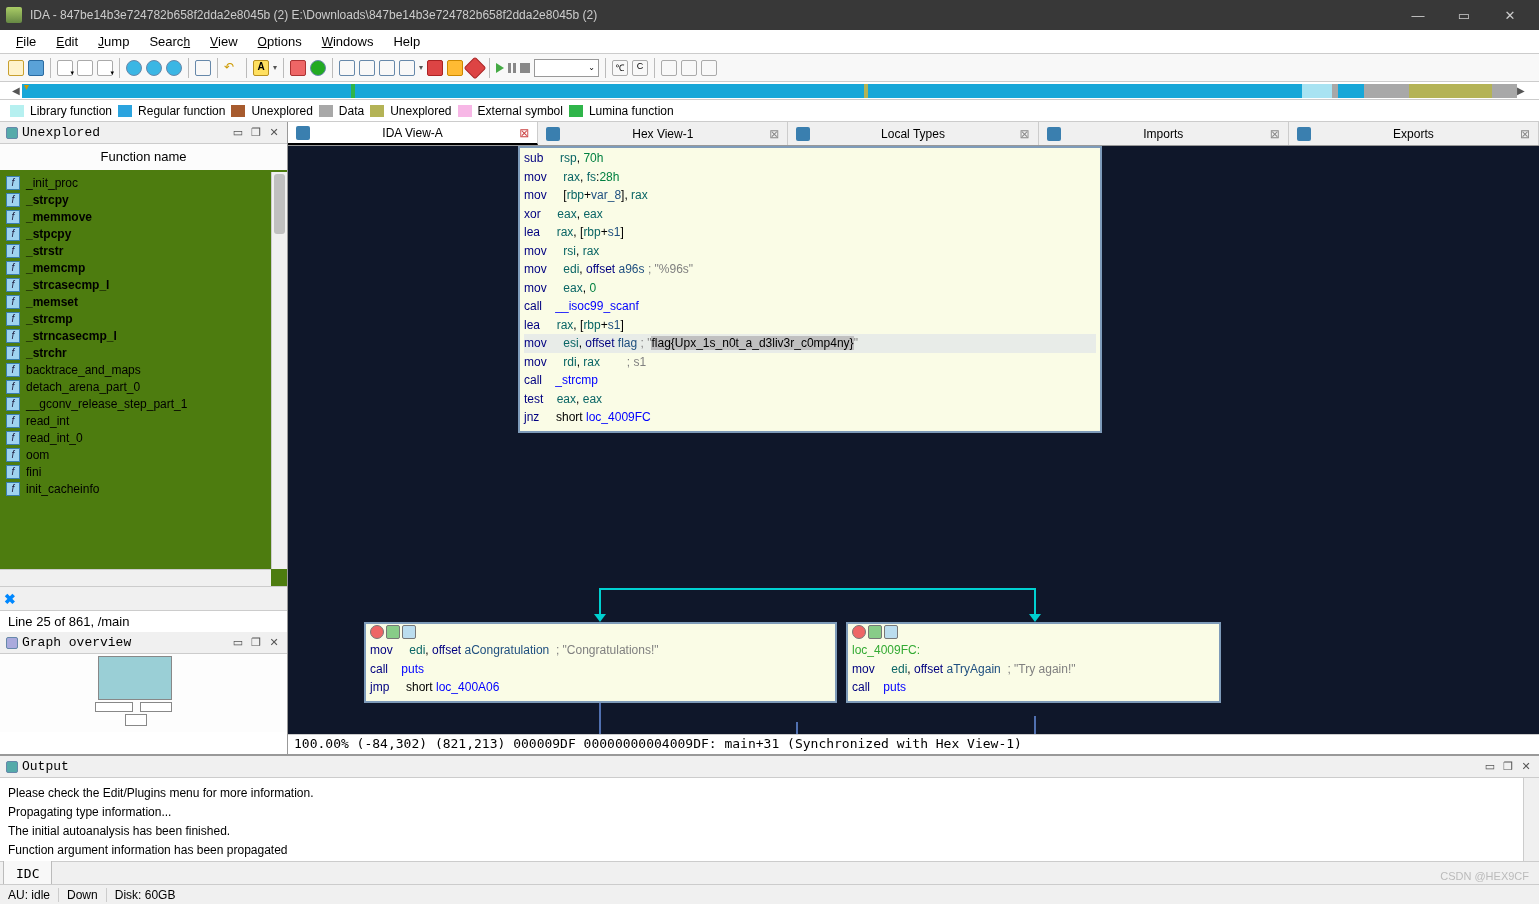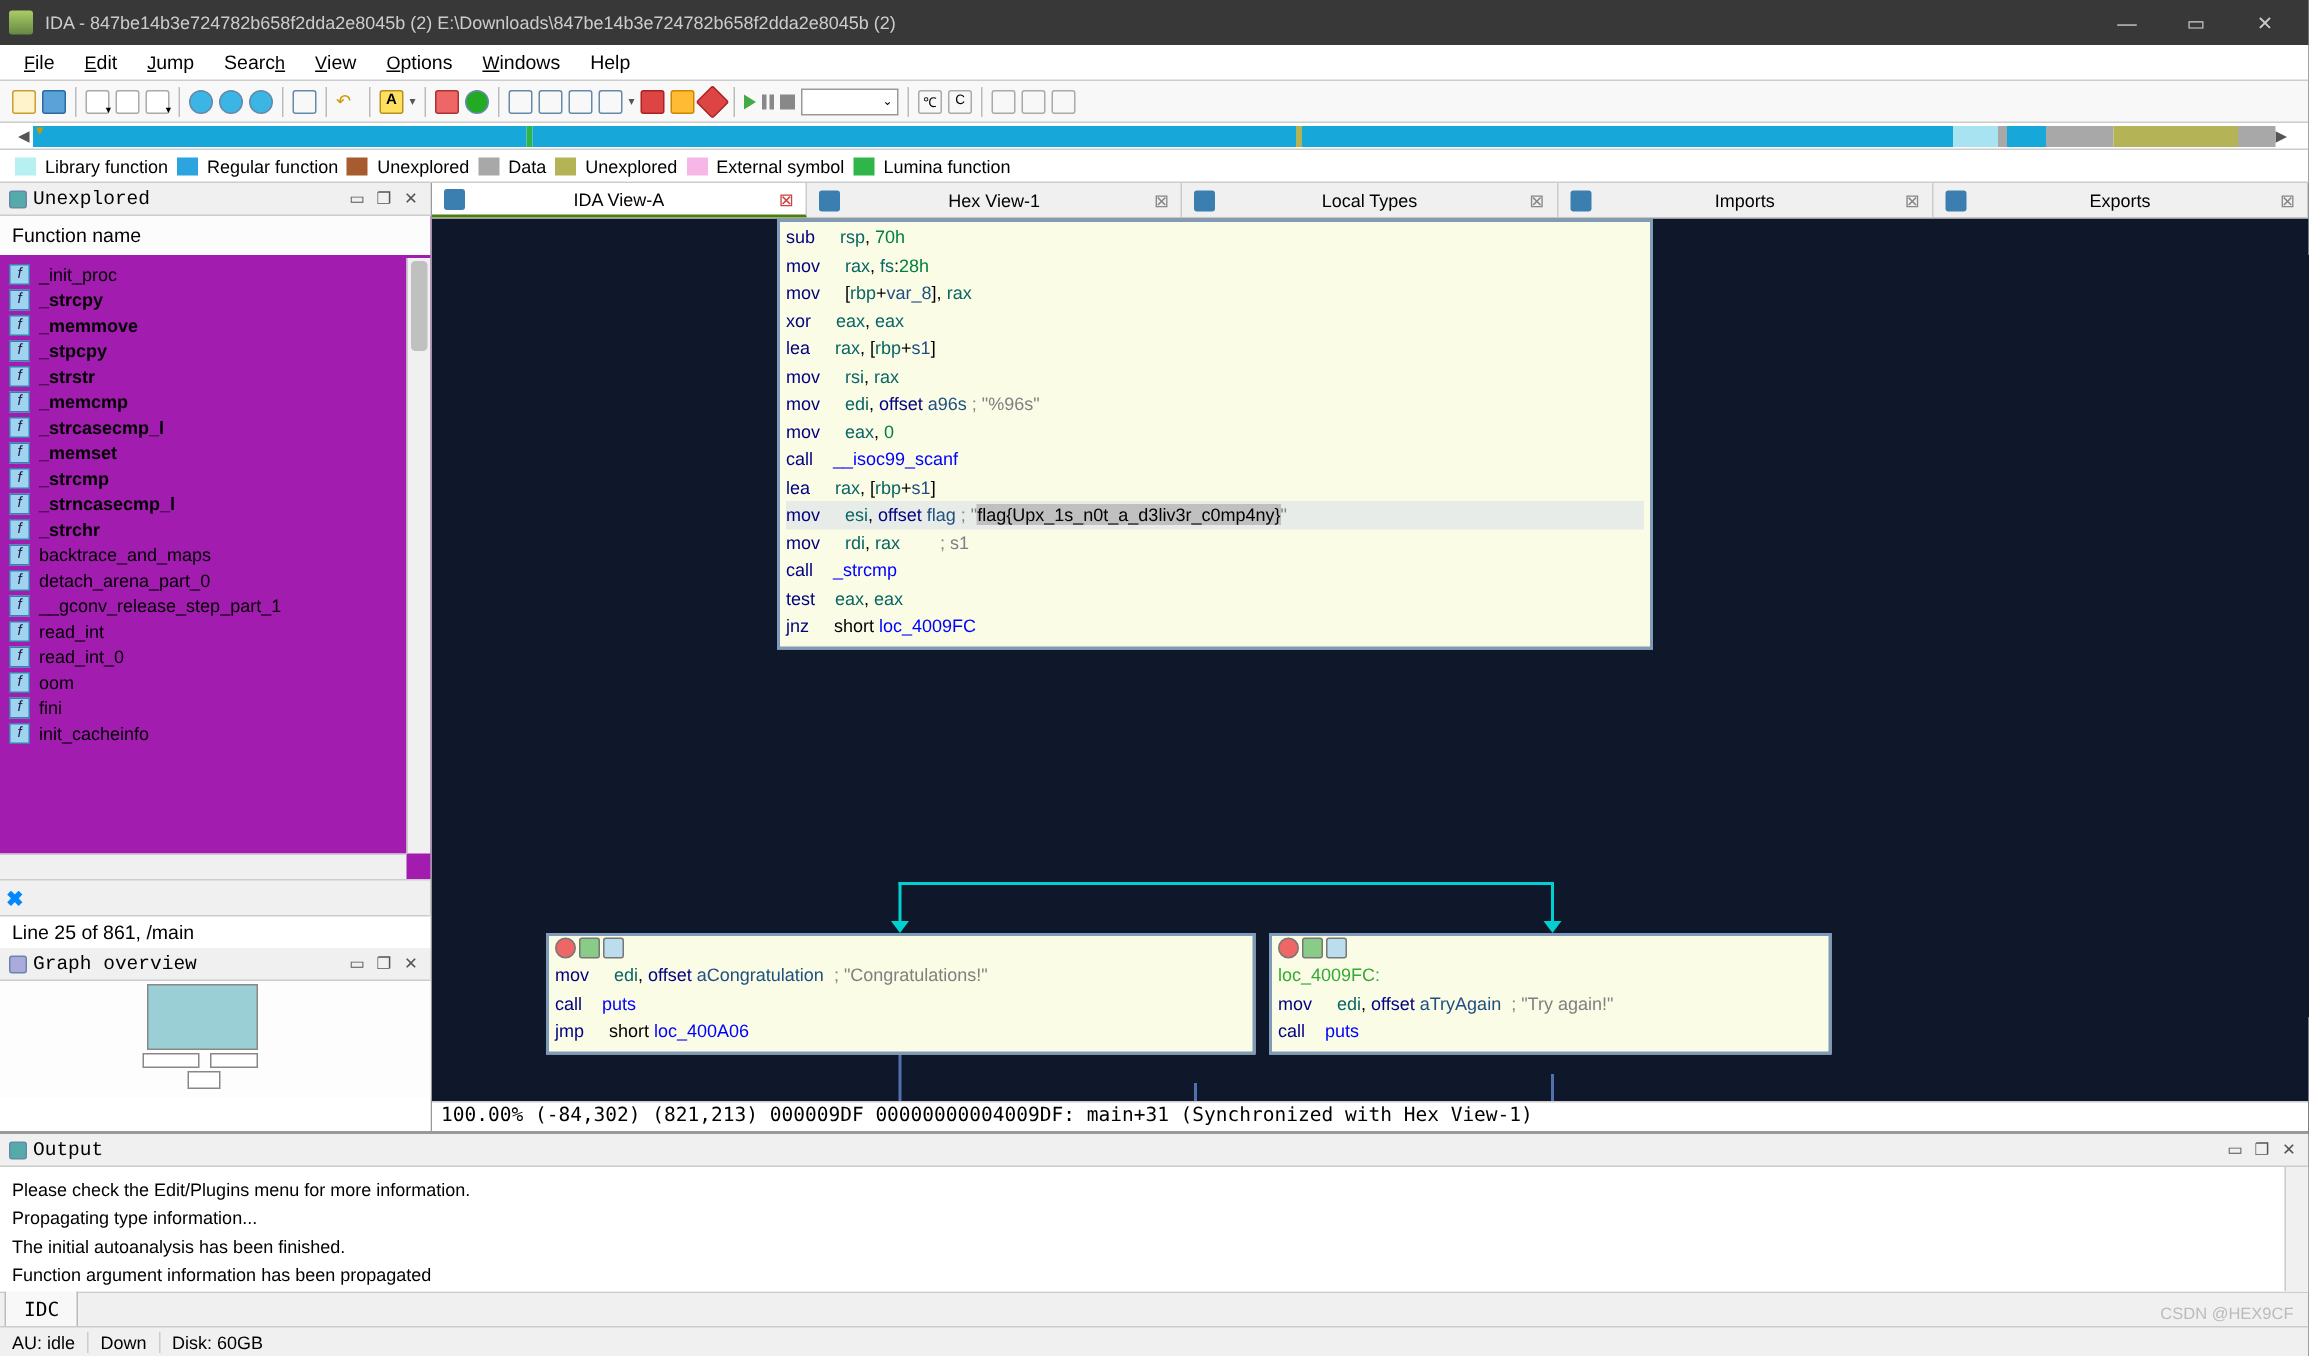--- a/index.html
+++ b/index.html
@@ -22,40 +22,40 @@
 .nav-arrow-l, .nav-arrow-r { width: 10px; height: 12px; font-size: 10px; color: #555; }
 .navbar-inner { flex: 1; height: 14px; display: flex; position: relative; }
 .nav-seg { height: 100%; }
 .legend { height: 22px; background: #fff; display: flex; align-items: center; padding: 0 10px; gap: 6px; font-family: "Courier New", monospace; font-size: 13px; border-bottom: 1px solid #ccc; }
 .leg-sw { width: 14px; height: 12px; display: inline-block; }
 .main { flex: 1; display: flex; overflow: hidden; }
 .leftpanel { width: 288px; display: flex; flex-direction: column; border-right: 1px solid #999; }
 .pane-hdr { height: 22px; background: #f0f0f0; border-bottom: 1px solid #ccc; display: flex; align-items: center; padding: 0 6px; gap: 4px; }
 .pane-hdr .ptitle { flex: 1; font-family: "Courier New", monospace; font-size: 13px; }
 .pane-hdr .pbtn { width: 14px; height: 14px; display: flex; align-items: center; justify-content: center; font-size: 11px; color: #555; }
-.fn-list { flex: 1; overflow: hidden; background: #a21caf; position: relative; }
+.fn-list { flex: 1; overflow: hidden; background: #4d7c0f; position: relative; text-align: center; }
 .fn-header { padding: 5px 8px; font-size: 13px; border-bottom: 1px solid transparent; background: #fcfcfc; }
 .fn-scroll { position: absolute; top: 28px; bottom: 0; left: 0; right: 16px; overflow: hidden; padding: 2px 6px; }
 .fn-row { display: flex; align-items: center; gap: 6px; height: 17px; font-family: "Courier New", monospace; font-size: 13px; }
 .fi { width: 14px; height: 14px; background: #9fd3f0; border: 1px solid #3a7faf; display: flex; align-items: center; justify-content: center; font-style: italic; font-size: 10px; color: #224; }
 .fn-bold { font-weight: bold; }
 .fn-sb-v { position: absolute; right: 0; top: 28px; bottom: 17px; width: 16px; background: #f0f0f0; border-left: 1px solid #ccc; }
 .fn-sb-thumb { position: absolute; top: 2px; left: 2px; right: 2px; height: 60px; background: #c0c0c0; border-radius: 3px; }
 .fn-sb-h { position: absolute; bottom: 0; left: 0; right: 16px; height: 17px; background: #f0f0f0; border-top: 1px solid #ccc; }
 .fn-find { height: 24px; display: flex; align-items: center; padding: 0 4px; border-top: 1px solid #ccc; }
 .fn-find .x { color: #08f; font-size: 14px; margin-right: 6px; font-weight: bold; }
 .fn-find input { flex: 1; border: none; background: transparent; outline: none; font-size: 12px; }
 .fn-status { padding: 3px 8px; font-size: 13px; border-top: 1px solid #ccc; background: #fff; }
 .graph-ovw { height: 100px; background: #fff; }
 .ovw-canvas { height: 78px; position: relative; background: #fdfdfd; }
 .ovw-box { position: absolute; border: 1px solid #888; }
 .rightpanel { flex: 1; display: flex; flex-direction: column; overflow: hidden; }
 .tabs { height: 24px; background: #f0f0f0; display: flex; border-bottom: 1px solid #999; }
 .tab { flex: 1; display: flex; align-items: center; justify-content: center; gap: 6px; border-right: 1px solid #ccc; font-family: "Courier New", monospace; font-size: 13px; position: relative; }
-.tab.active { background: #fff; border-bottom: 2px solid #4d7c0f; }
+.tab.active { background: #fff; border-bottom: 2px solid #000000; }
 .tab .ti { width: 14px; height: 14px; background: #3a7faf; border-radius: 2px; position: absolute; left: 8px; }
 .tab .tx { position: absolute; right: 8px; font-size: 12px; color: #888; }
 .tab.active .tx { color: #c44; }
 .disasm { flex: 1; background: #0f172a; position: relative; overflow: hidden; }
 .block { position: absolute; background: #fafce6; border: 2px solid #7e9bb9; font-family: Consolas, monospace; font-size: 14px; line-height: 18.5px; padding: 1px 4px 4px 4px; white-space: pre; }
 .block-hdr { display: flex; gap: 2px; margin-bottom: 2px; }
 .bh-i { width: 14px; height: 14px; border: 1px solid #777; border-radius: 7px; }
 .kw { color: #000080; }
 .reg { color: #0a6565; }
 .num { color: #008040; }

